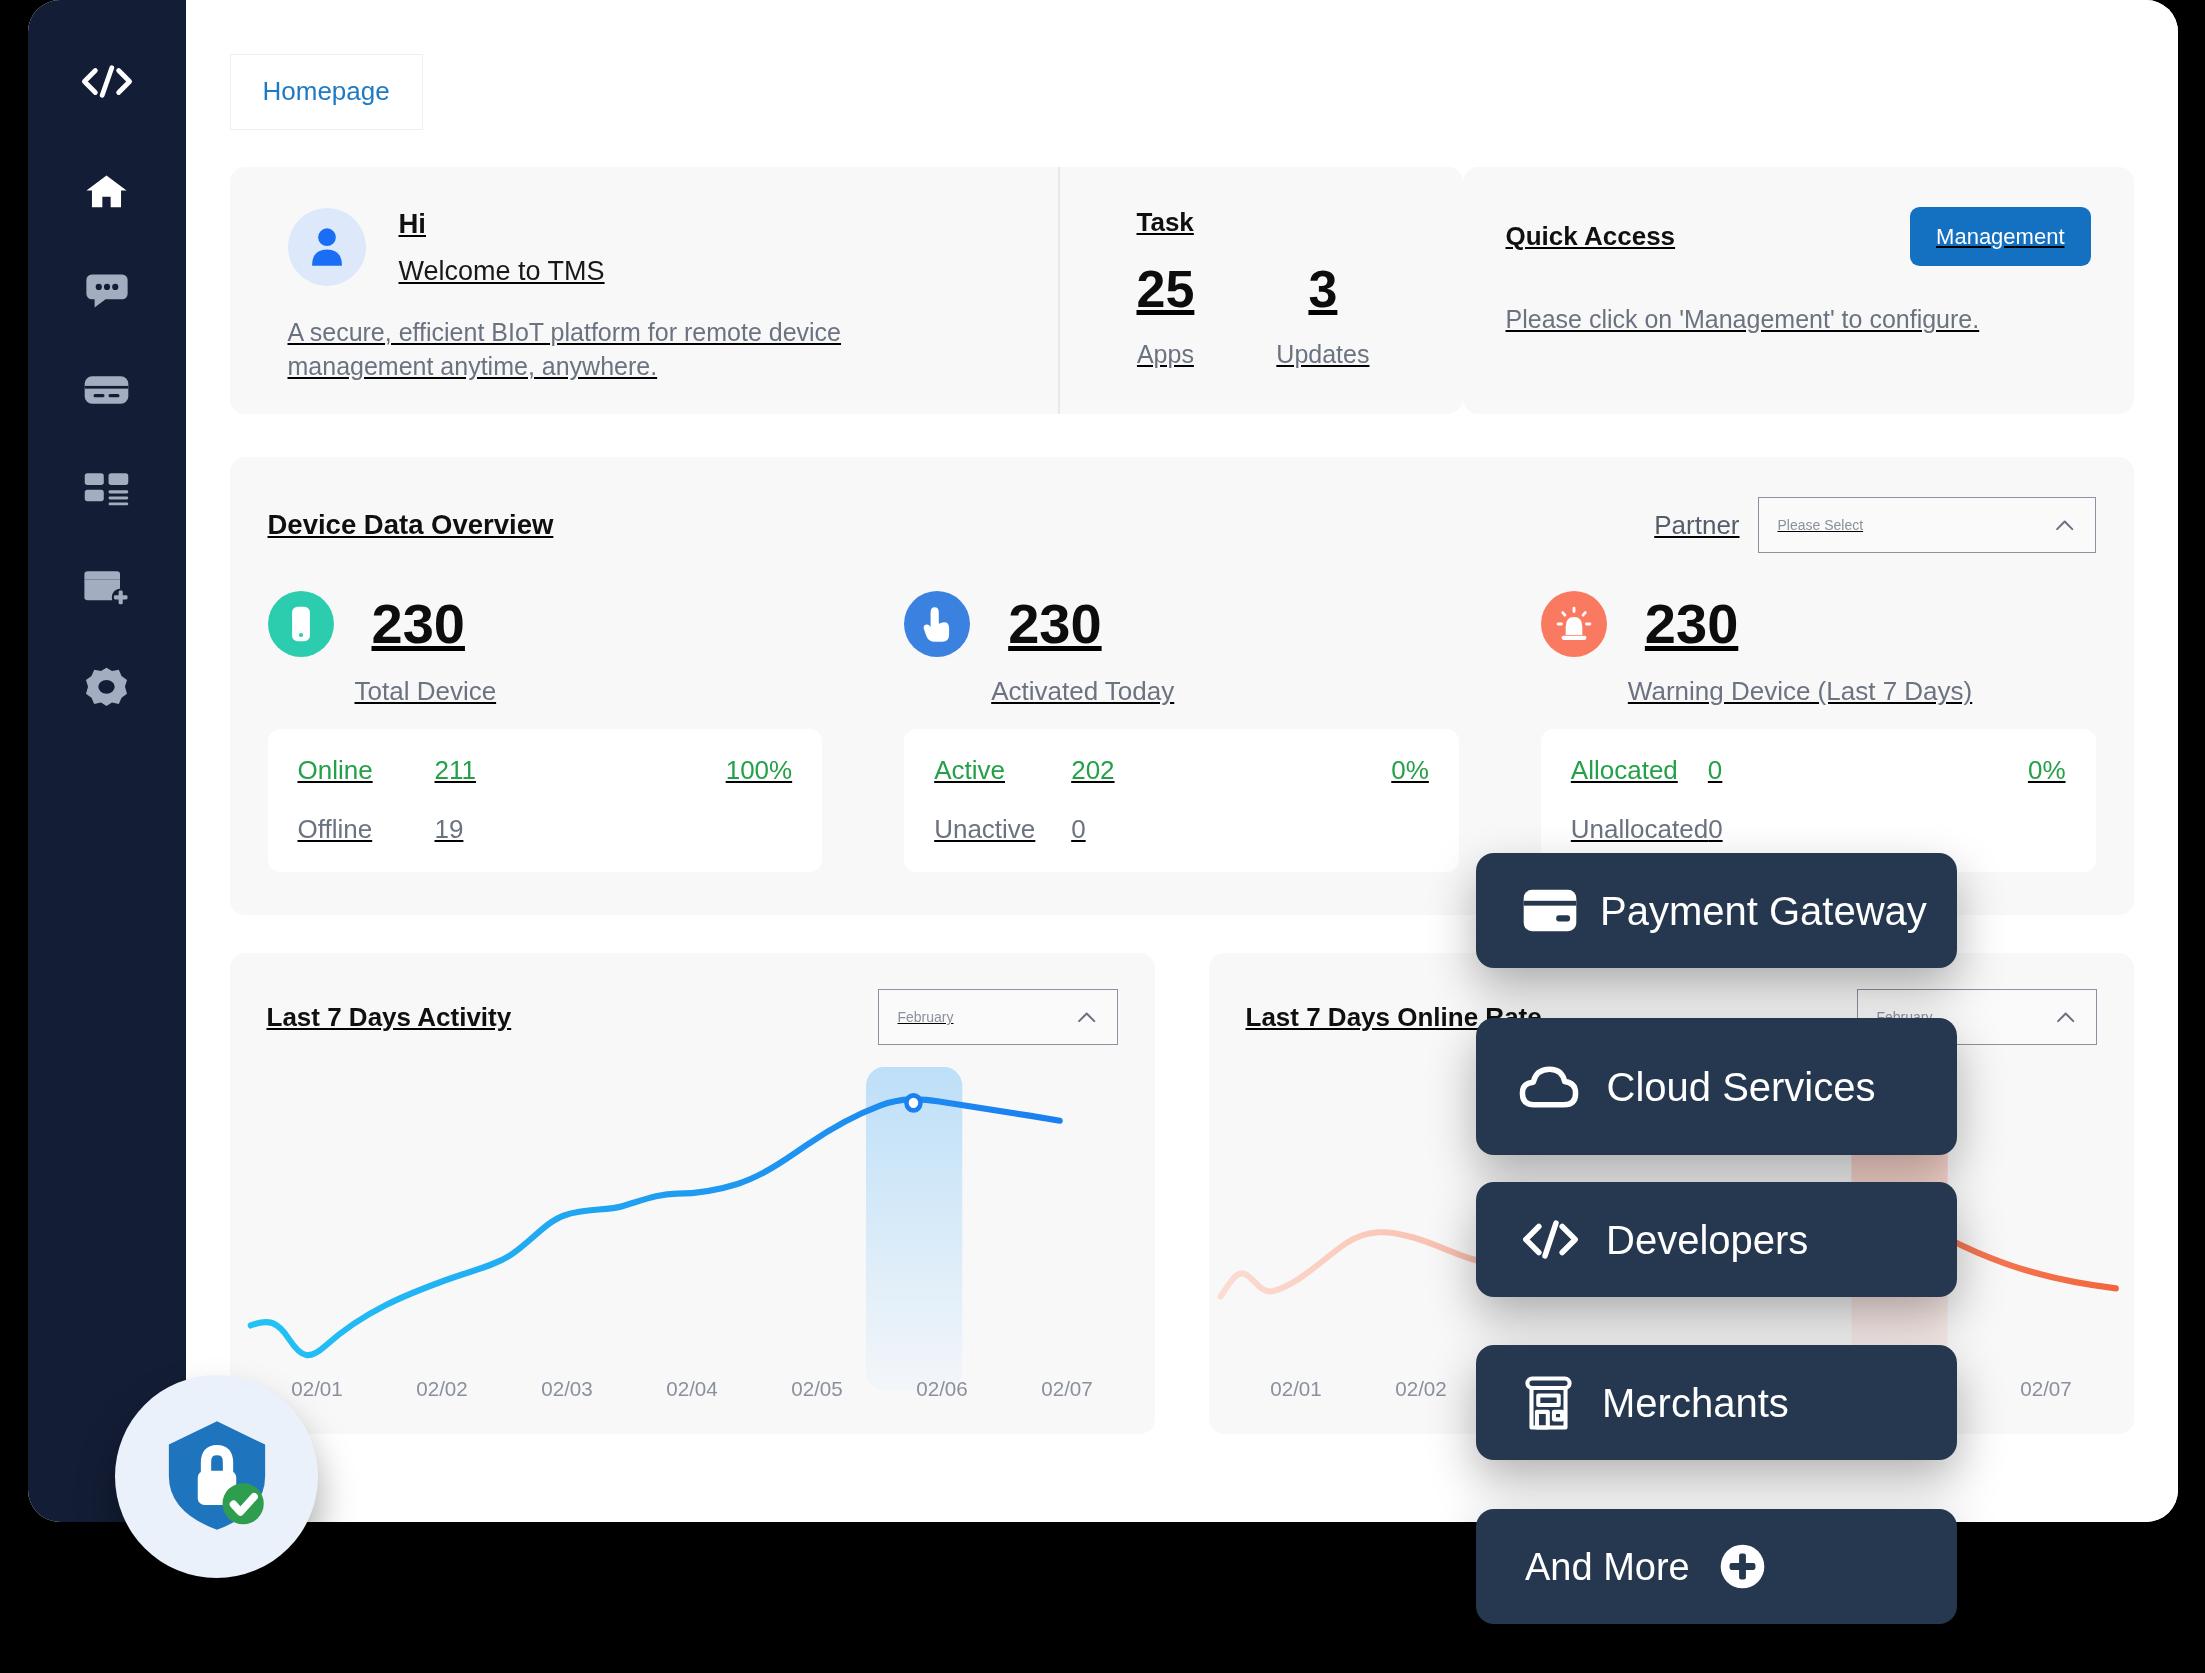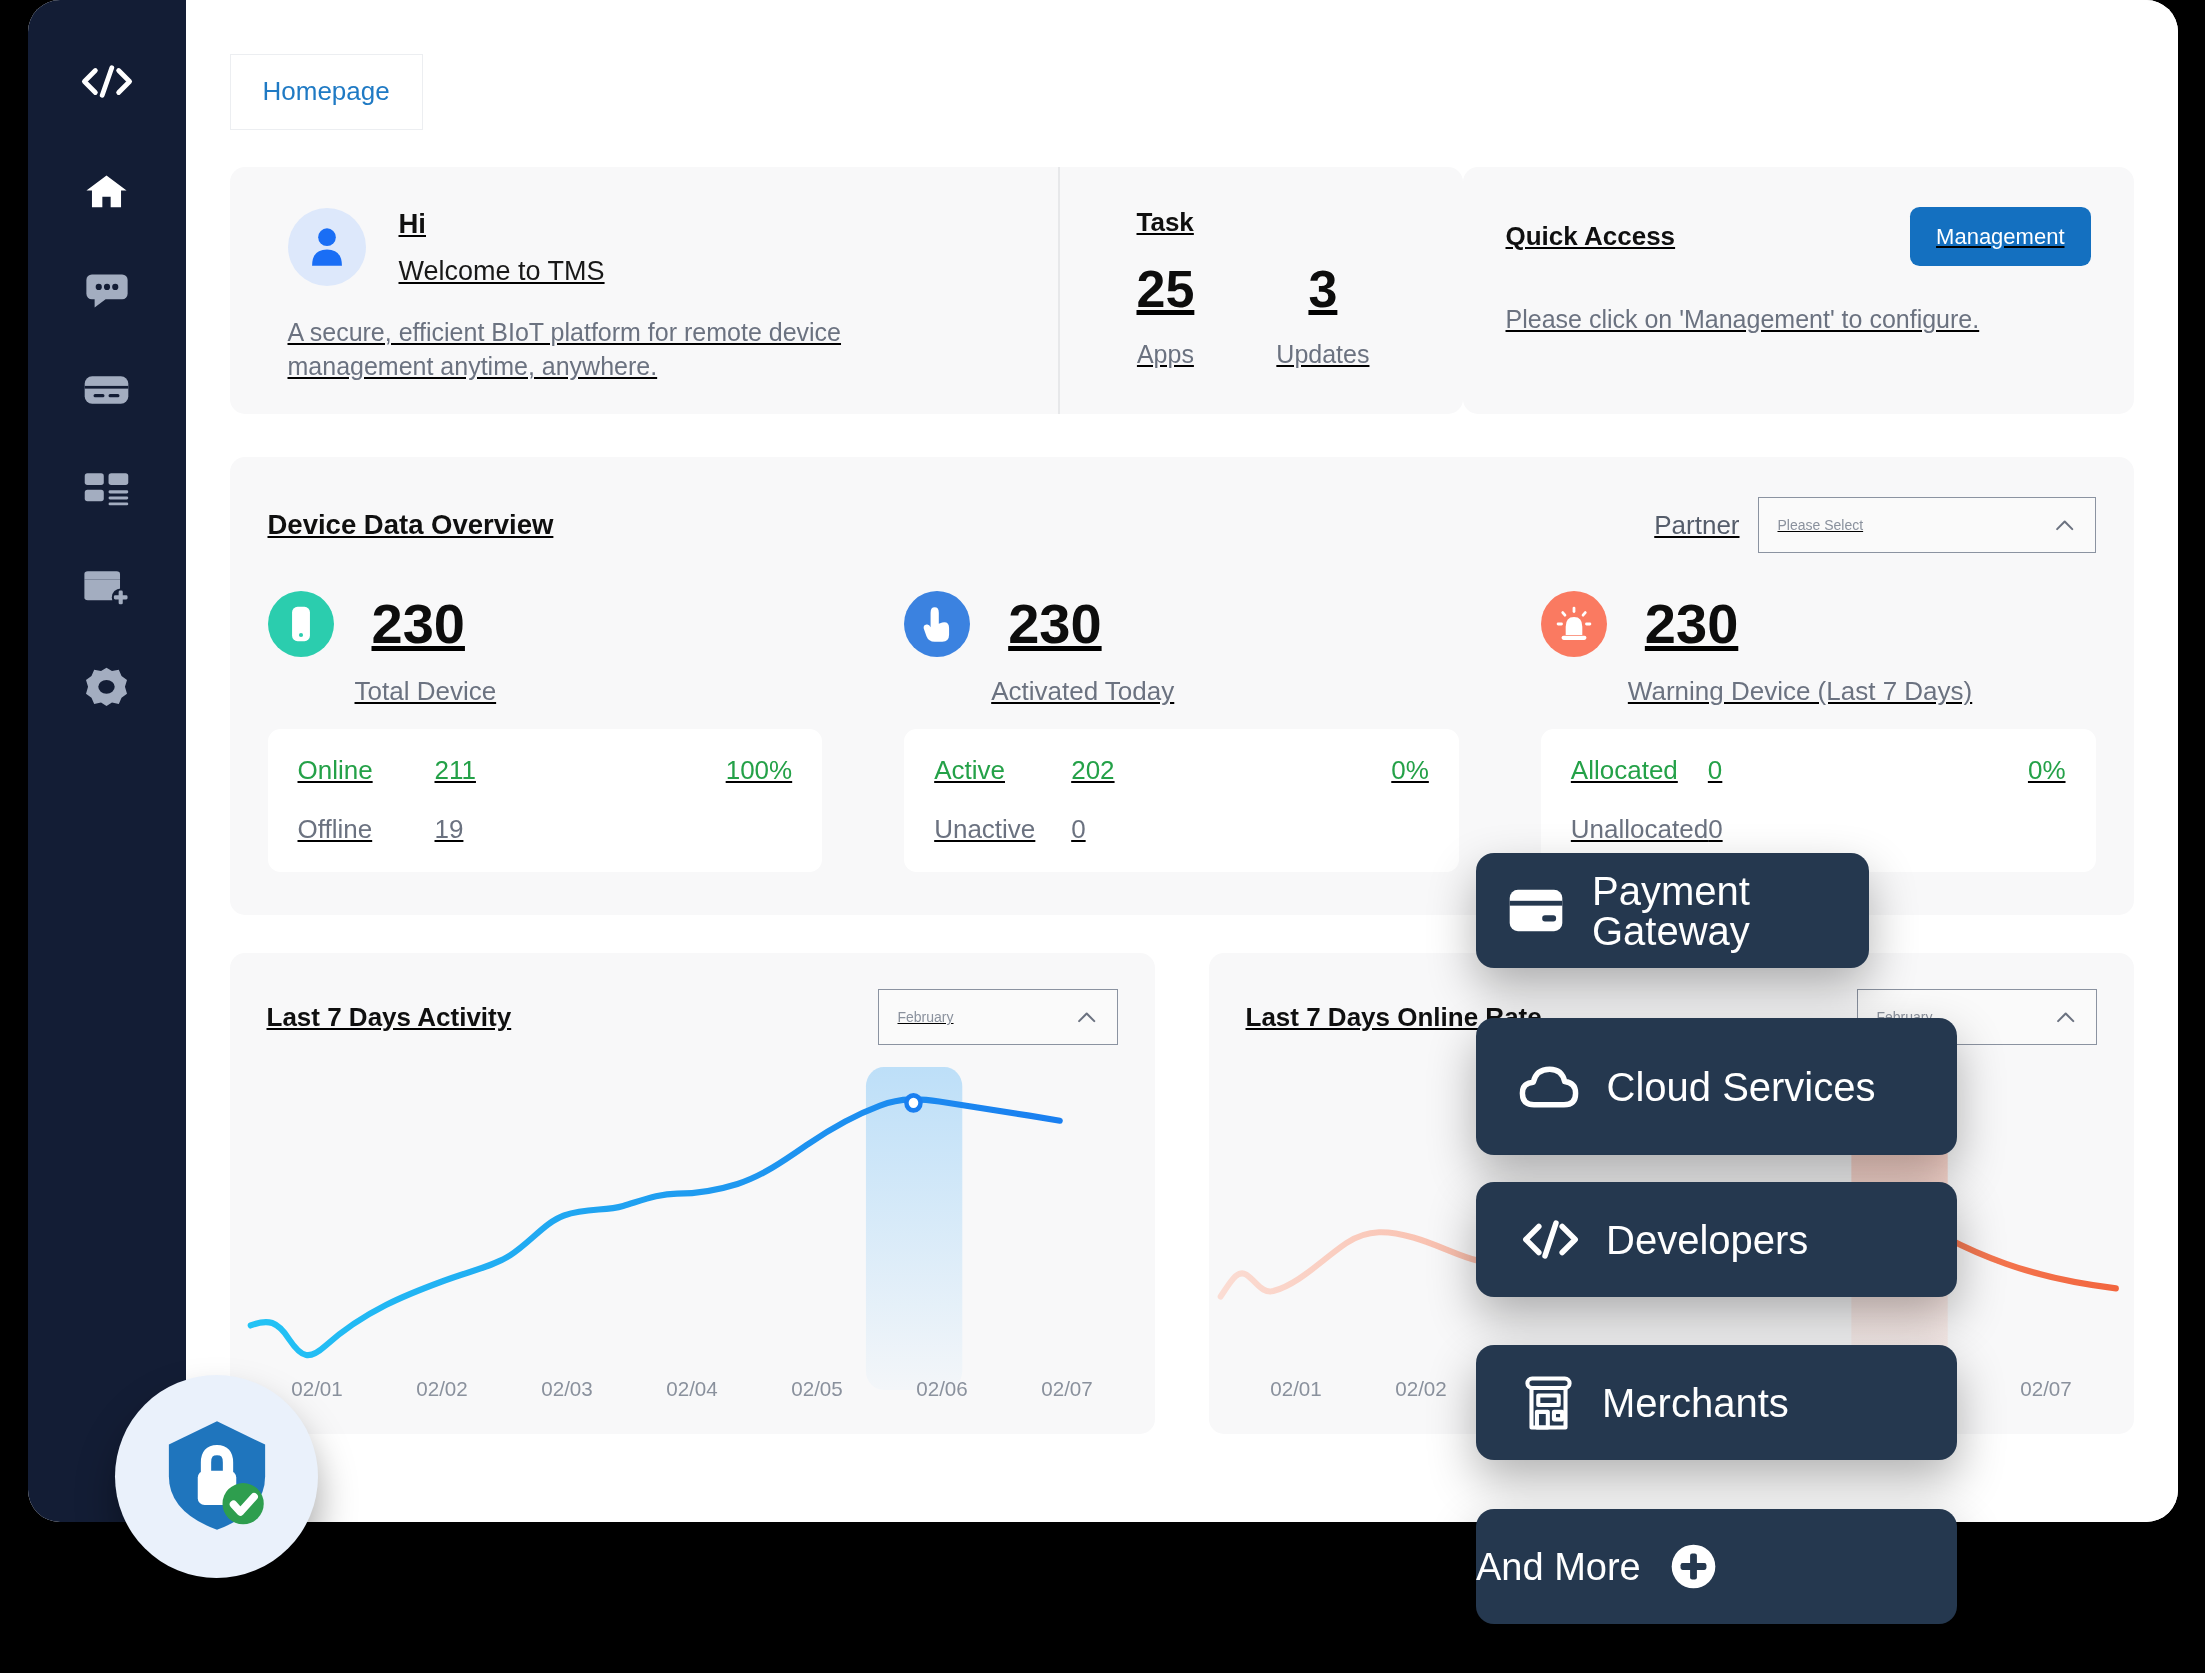--- a/index.html
+++ b/index.html
@@ -185,25 +185,25 @@
     background: #25384f;
     border-radius: 18px;
     display: flex; align-items: center;
     box-shadow: 0 20.6px 48px rgba(0,0,0,.30);
     cursor: pointer;
     z-index: 40;
   }
   .float-card .fc-icon { flex: 0 0 auto; display: flex; align-items: center; justify-content: center; }
   .float-card .fc-label { color: #ffffff; font-size: 40px; line-height: 1; }
 
-  #fc-payment  { left: 1476px; top: 853px; width: 393px; height: 115px; padding-left: 33px; gap: 29px; }
+  #fc-payment  { left: 1476px; top: 853px; width: 481px; height: 115px; padding-left: 47px; gap: 23px; }
   #fc-cloud    { left: 1476px; top: 1018px; width: 481px; height: 137px; padding-left: 43px; gap: 27.5px; }
   #fc-dev      { left: 1476px; top: 1182px; width: 481px; height: 115px; padding-left: 45px; gap: 26px; }
   #fc-merch    { left: 1476px; top: 1345px; width: 481px; height: 115px; padding-left: 48px; gap: 29px; }
-  #fc-more     { left: 1476px; top: 1509px; width: 481px; height: 115px; gap: 30px; }
+  #fc-more     { left: 1476px; top: 1509px; width: 481px; height: 115px; padding-left: 49px; gap: 30px; }
   #fc-more .fc-label { font-size: 38px; }
 
   
   #shield-badge {
     position: absolute;
     left: 115px; top: 1375px;
     width: 203px; height: 203px;
     border-radius: 50%;
     background: #eaf1fb;
     display: flex; align-items: center; justify-content: center;

